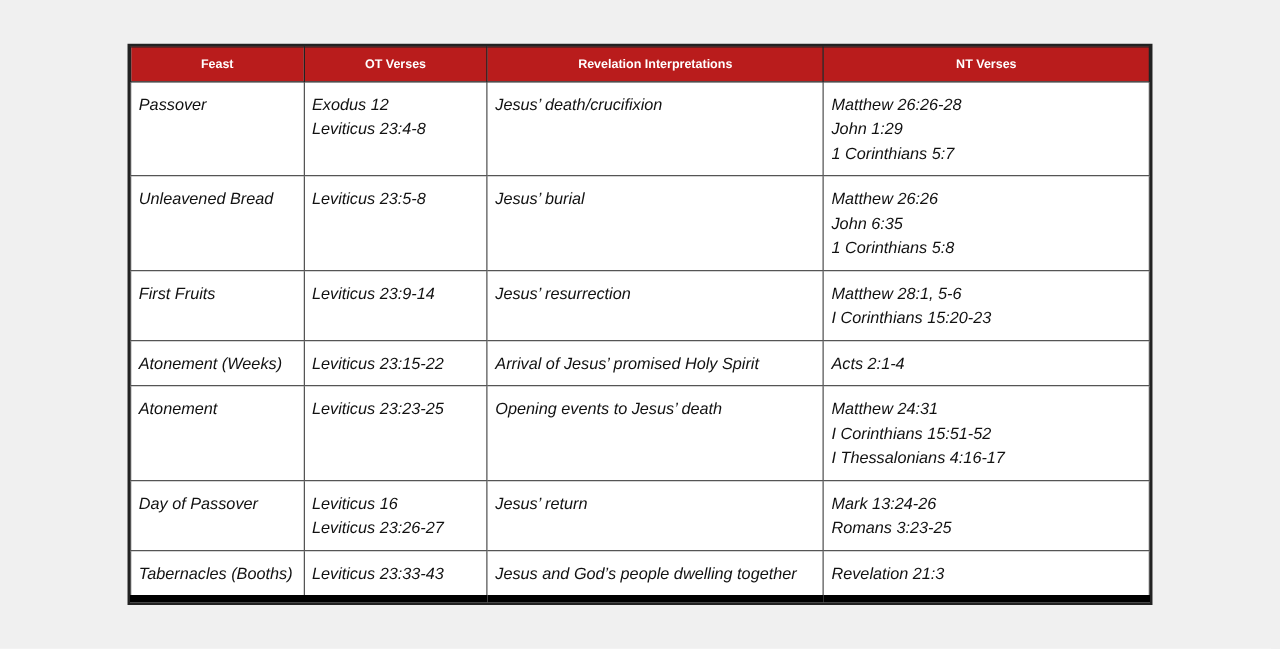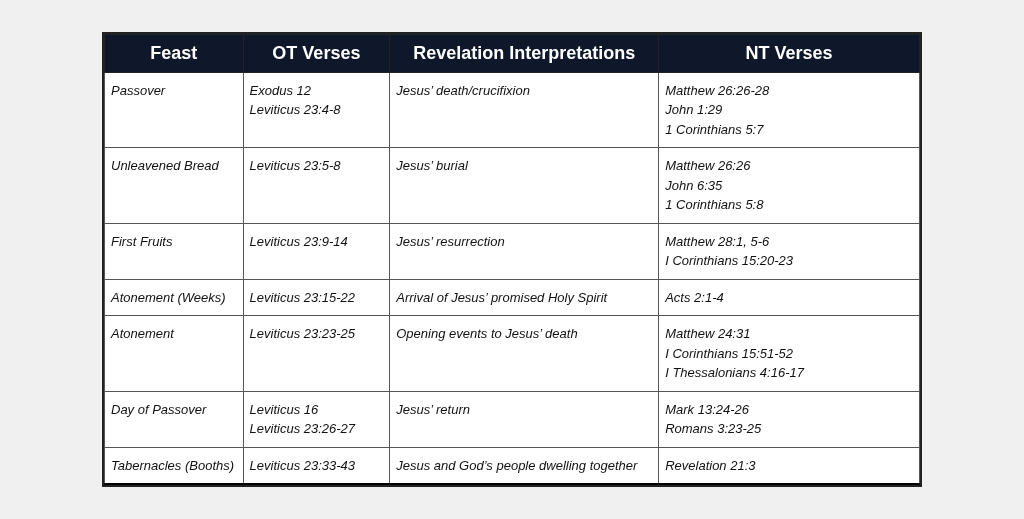--- a/index.html
+++ b/index.html
@@ -23,41 +23,41 @@
       border: 2px solid #222;
       width: 820px;
     }
 
     table {
       width: 100%;
       border-collapse: collapse;
     }
 
     thead tr th {
-      background-color: #0f172a;
+      background-color: #b91c1c;
       color: white;
       font-weight: bold;
       padding: 8px 10px;
       text-align: center;
       border: 1px solid #222;
-      font-size: 18px;
+      font-size: 10px;
     }
 
     tbody tr td {
       padding: 8px 6px;
       border: 1px solid #555;
       vertical-align: top;
       line-height: 1.5;
       font-size: 13px;
       color: #111;
       font-style: italic;
     }
 
     tbody tr:last-child td {
-      border-bottom: 2px solid #000000;
+      border-bottom: 6px solid #000000;
     }
 
     col.feast { width: 17%; }
     col.ot { width: 18%; }
     col.fulfillment { width: 33%; }
     col.nt { width: 32%; }
   </style>
 </head>
 <body>
 

